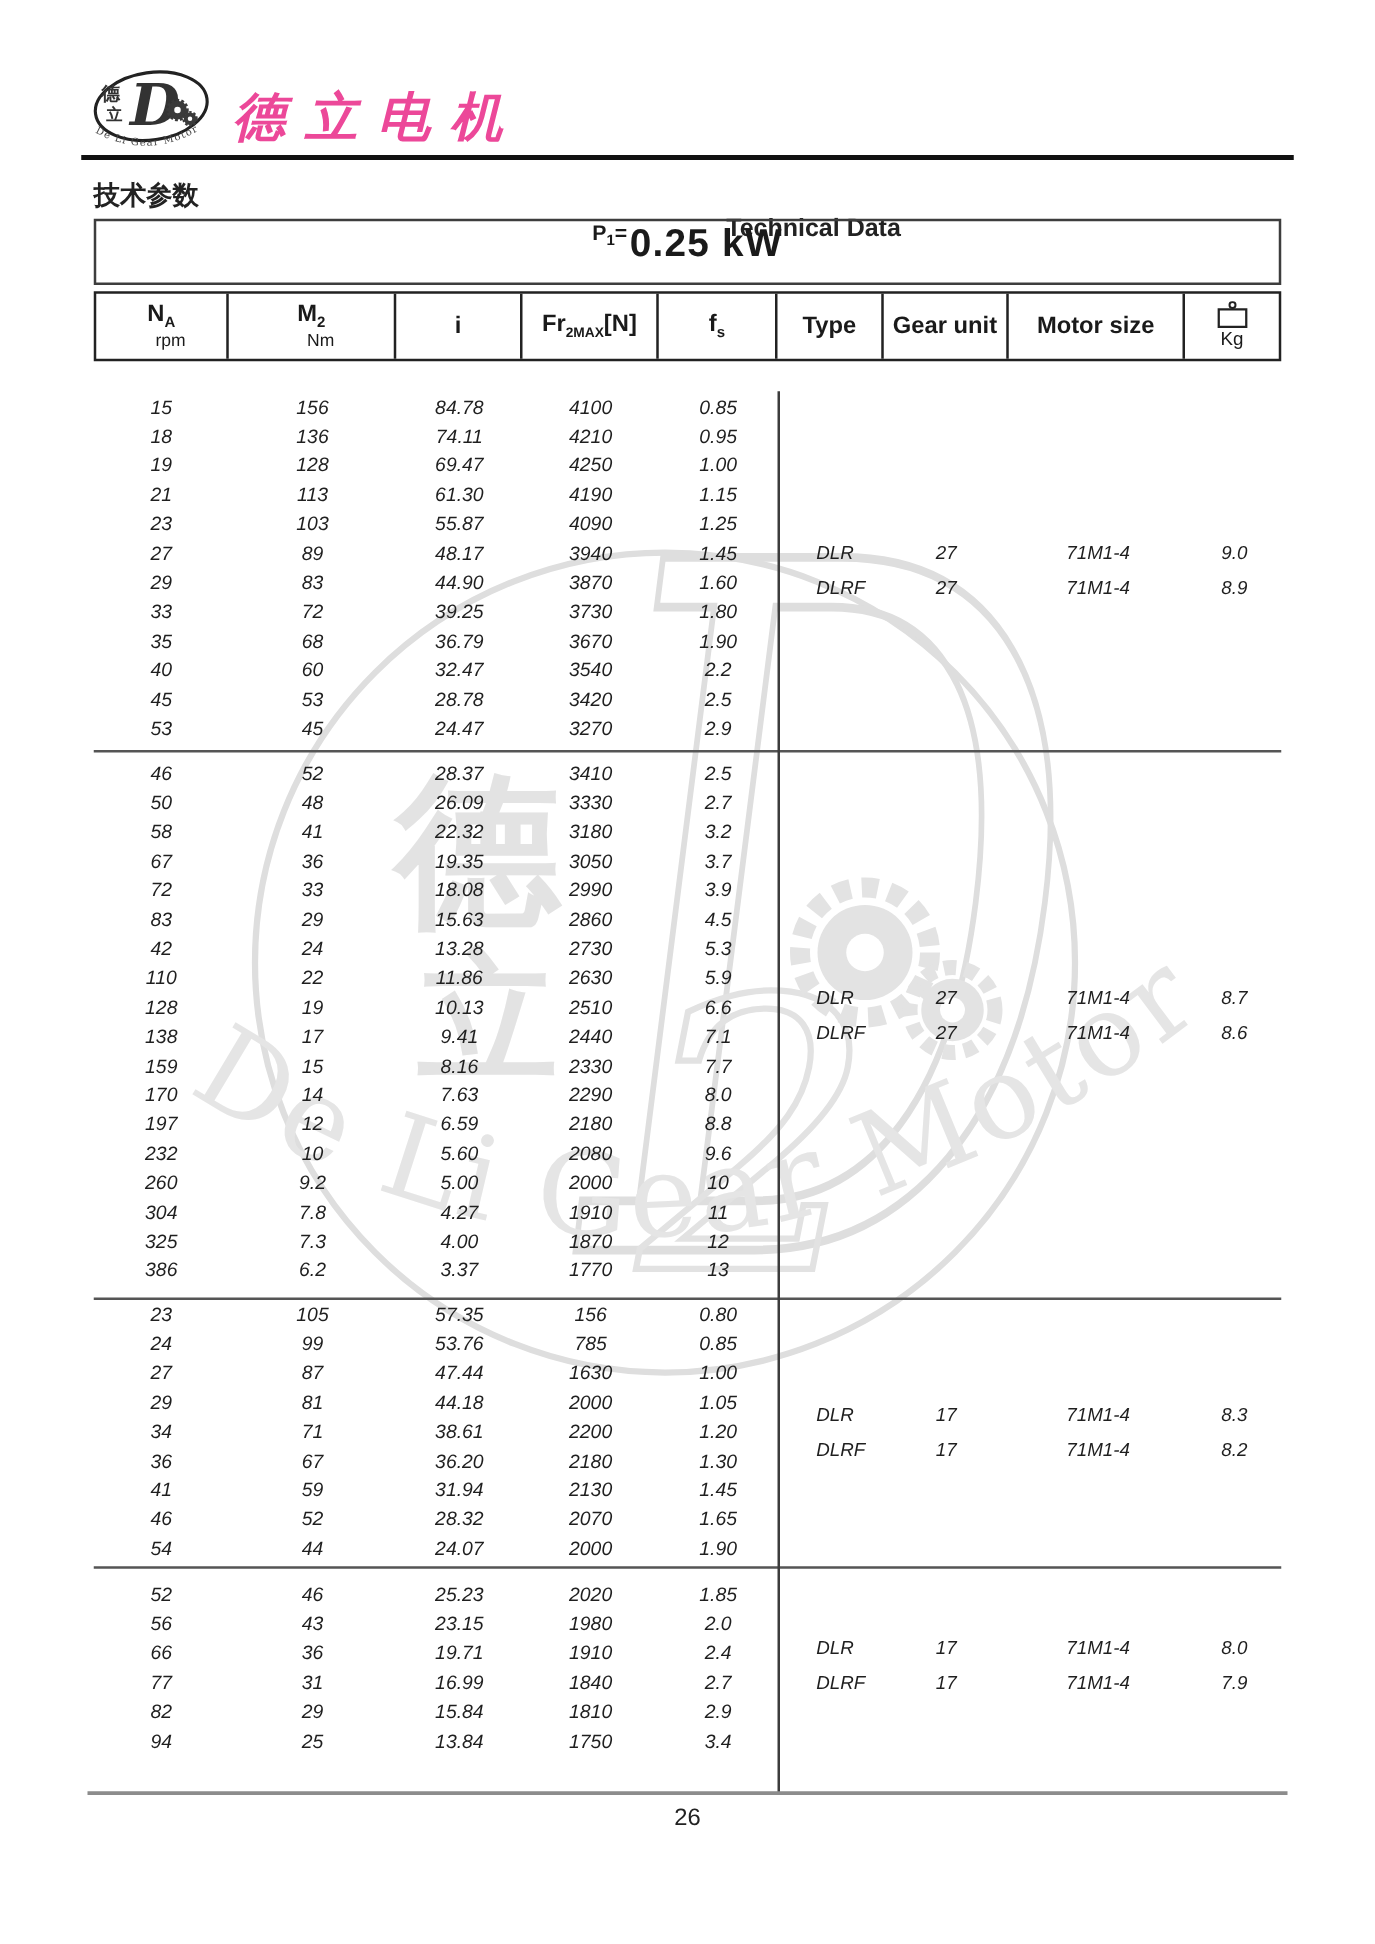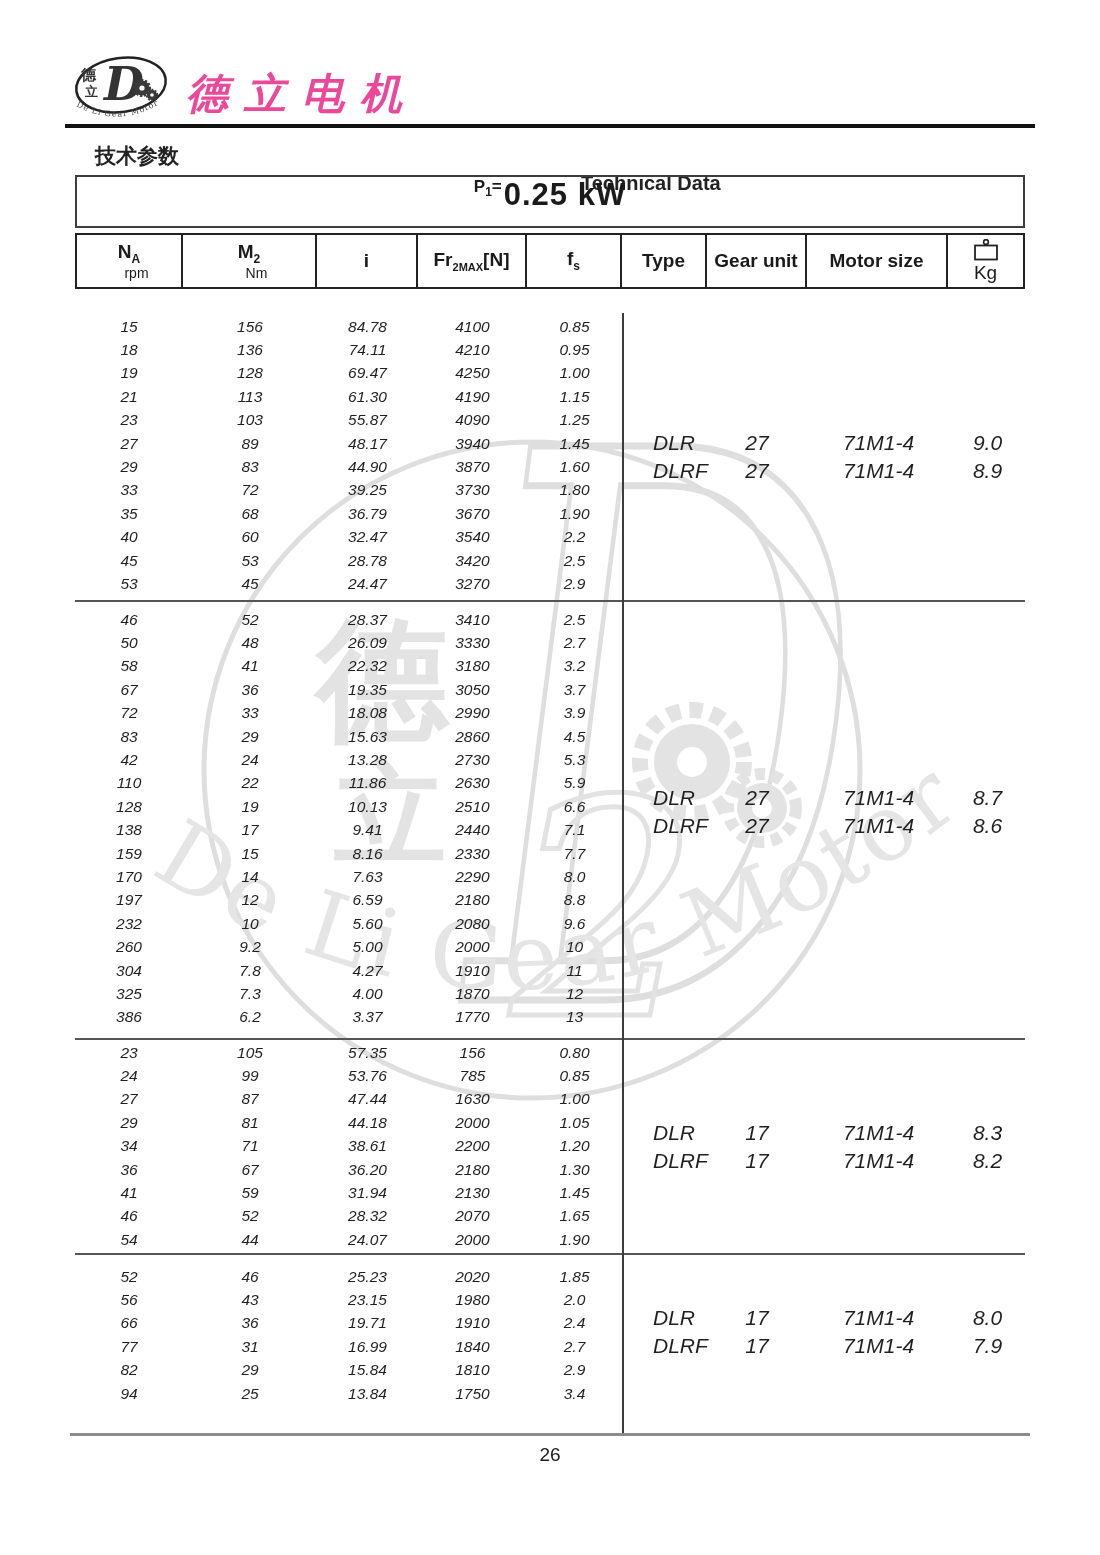--- a/index.html
+++ b/index.html
@@ -7,38 +7,38 @@
         font-family:"Liberation Sans", sans-serif;color:#1a1a1a;}
   .layer{position:absolute;inset:0;z-index:1;}
   
   .watermark{position:absolute;inset:0;z-index:0;pointer-events:none;}
   
   .brand-logo{position:absolute;top:50px;left:68px;width:112px;height:80px;}
   .company-name{position:absolute;top:66px;left:186px;font-family:"DejaVu Serif", serif;
       font-style:italic;font-weight:bold;font-size:42px;letter-spacing:16px;color:#ec4899;text-align:center;}
   .top-rule{position:absolute;top:124px;left:65px;width:970px;height:4px;background:#111;}
   
-  .title-zh{position:absolute;top:142px;left:75px;font-size:21px;font-weight:bold;color:#222;margin-left:20px;}
+  .title-zh{position:absolute;top:142px;left:75px;font-size:21px;font-weight:bold;color:#222;}
   .title-en{position:absolute;top:144px;left:581px;font-size:20px;font-weight:bold;color:#222;margin-top:28px;}
   
   .power-box{position:absolute;top:175px;left:75px;width:950px;height:53px;border:2px solid #3d3d3d;
       box-sizing:border-box;display:flex;align-items:flex-start;justify-content:center;}
   .p-sym{font-size:17px;font-weight:bold;letter-spacing:0;}
   .p-sym sub{font-size:12px;}
   .p-val{font-size:31px;font-weight:bold;letter-spacing:1px;margin-left:2px;}
   
   .thead{position:absolute;top:233px;left:75px;width:950px;height:56px;border:2px solid #222;
       box-sizing:border-box;display:grid;grid-template-columns:106px 134px 101px 109px 95px 85px 100px 141px auto;}
   .th{border-right:2px solid #222;display:flex;flex-direction:column;align-items:center;justify-content:center;line-height:1.12;}
   .th:last-child{border-right:none;}
   .th-main{font-size:19px;font-weight:bold;}
   .th-main sub{font-size:12px;font-weight:bold;}
   .th-main sub.wide{font-size:11px;letter-spacing:0;}
   .th-unit{font-size:14px;font-weight:normal;margin-left:15px;}
-  .kg-label{font-size:19px;}
+  .kg-label{font-size:15px;}
   .kg-icon{display:block;margin:0 auto 1px auto;}
   
   .tbody{position:absolute;top:313px;left:75px;width:950px;height:1122px;font-style:italic;}
   .vline{position:absolute;left:547px;top:0;width:2px;height:100%;background:#3c3c3c;}
   .section{position:relative;box-sizing:border-box;}
   .section:nth-child(1){height:289px;border-bottom:2px solid #555;}
   .section:nth-child(2){height:438px;border-bottom:2px solid #555;}
   .section:nth-child(3){height:215px;border-bottom:2px solid #555;}
   .section:nth-child(4){height:180px;}
   .sec-left{width:547px;display:grid;grid-template-columns:108px 134px 101px 109px 95px;
@@ -46,21 +46,21 @@
   .section:nth-child(1) .sec-left{padding-top:2px;}
   .section:nth-child(2) .sec-left{padding-top:6px;}
   .section:nth-child(3) .sec-left{padding-top:1px;}
   .section:nth-child(4) .sec-left{padding-top:10px;}
   .cell{display:flex;align-items:center;justify-content:center;font-size:15.5px;color:#1f1f1f;}
   .sec-right{position:absolute;left:547px;top:0;width:403px;height:100%;
       display:flex;flex-direction:column;justify-content:center;}
   .section:nth-child(2) .sec-right{transform:translateY(-8px);}
   .section:nth-child(4) .sec-right{transform:translateY(-13px);}
   .vrow{height:28px;display:grid;grid-template-columns:85px 100px 143px 75px;align-items:center;}
-  .vcell{font-size:21px;text-align:center;color:#1f1f1f;}
+  .vcell{font-size:15px;text-align:center;color:#1f1f1f;}
   .vcell.vcol0{text-align:left;padding-left:31px;}
   
   .bottom-rule{position:absolute;top:1433px;left:70px;width:960px;height:3px;background:#8c8c8c;}
   .page-num{position:absolute;top:1444px;left:0;width:1100px;text-align:center;font-size:19px;color:#222;}
 </style>
 </head>
 <body>
 
 <div class="page">
 

